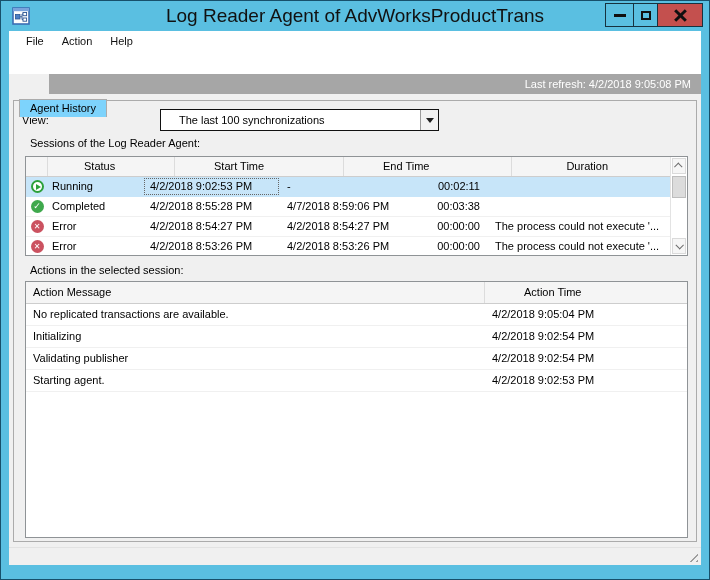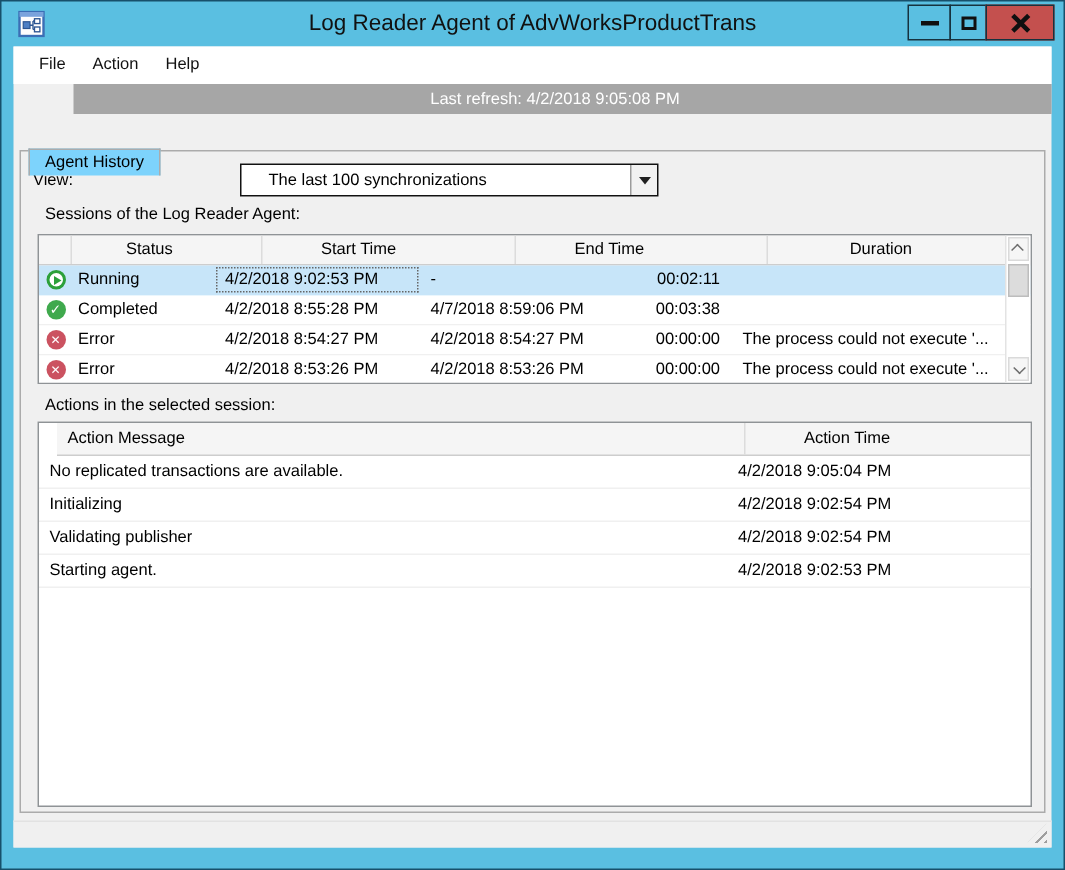--- a/index.html
+++ b/index.html
@@ -6,43 +6,43 @@
   html,body { background:#fff; }
   body { font-family:"Liberation Sans","DejaVu Sans",sans-serif; font-size:11px; color:#000; }
 
   .window { position:relative; width:710px; height:580px;
             background:#5ABFE1; border:1px solid #17506B; overflow:hidden; }
 
   
   .titlebar { position:absolute; top:0; left:0; right:0; height:30px; }
   .app-icon { position:absolute; left:11px; top:6px; width:18px; height:18px; }
   .title { position:absolute; left:0; right:0; top:0; height:30px; line-height:30px;
-           text-align:center; font-size:15px; color:#111; }
+           text-align:center; font-size:19px; color:#111; }
   .win-buttons { position:absolute; right:6px; top:2px; display:flex; height:24px; }
   .wbtn { border:1px solid #16323F; margin-left:-1px; display:flex;
           align-items:center; justify-content:center; cursor:default; }
   .wbtn.min { width:29px; background:transparent; }
   .wbtn.max { width:25px; background:transparent; }
   .wbtn.close { width:46px; background:#C4504E; }
   .g-min { width:12px; height:3px; background:#101010; }
   .g-max { width:10px; height:9px; border:2px solid #101010; background:transparent; }
   .g-close { position:relative; width:13px; height:13px; }
   .g-close::before,.g-close::after { content:""; position:absolute; left:-1px; top:5px;
       width:15px; height:3px; background:#101010; }
   .g-close::before { transform:rotate(45deg); }
   .g-close::after  { transform:rotate(-45deg); }
 
   
   .main { position:absolute; left:8px; right:8px; top:30px; bottom:14px; background:#F0F0F0; }
 
-  .menubar { height:25px; background:#FFFFFF; display:flex; align-items:center; padding-left:8px; }
+  .menubar { height:43px; background:#FFFFFF; display:flex; padding-left:8px; }
   .menu-item { padding:0 9px; height:21px; line-height:21px; color:#111; cursor:default; }
 
   .refreshbar { height:20px; background:#A6A6A6; color:#FFFFFF; line-height:20px;
-                text-align:center; padding-right:10px;margin-left:40px; }
+                text-align:right; padding-right:10px;margin-left:40px; }
 
   .statusbar { position:absolute; left:0; right:0; bottom:0; height:18px; background:#F0F0F0;
                border-top:1px solid #E2E2E2; }
   .grip { position:absolute; right:3px; bottom:3px; width:13px; height:13px;
           clip-path:polygon(100% 0,100% 100%,0 100%);
           background:repeating-linear-gradient(315deg,#9E9E9E 0 1.5px,transparent 1.5px 4.6px); }
 
   
   .tabzone { position:absolute; top:45px; left:0; right:0; bottom:18px; }
   .tab { position:absolute; left:10px; top:23px; height:18px; line-height:16px; padding:0 10px;
@@ -64,21 +64,21 @@
   .actions-label  { top:163px; }
 
   
   .lv { position:absolute; left:11px; width:663px; background:#FFF;
         border:1px solid #8F9396; overflow:hidden; }
   .lv-sessions { top:55px;  height:100px; }
   .lv-actions  { top:180px; height:257px; }
 
   .lv-head { display:flex; background:#F5F5F5; border-bottom:1px solid #CDCDCD;gap:32px; }
   .lv-sessions .lv-head { height:20px; margin-right:17px; }
-  .lv-actions  .lv-head { height:22px;margin-left:12px; }
+  .lv-actions  .lv-head { height:22px; }
   .hcell { line-height:19px; padding-left:7px; border-right:1px solid #DCDCDC;
            white-space:nowrap; overflow:hidden; }
   .lv-actions .hcell { line-height:21px; }
   .hcell:last-child { border-right:none; }
 
   .lv-row { display:flex; border-bottom:1px solid #F0F0F0; background:#FFF; }
   .lv-sessions .lv-row { height:20px; margin-right:0; }
   .lv-actions  .lv-row { height:22px; }
   .lv-row.sel { background:#C7E5F9; border-bottom-color:#C7E5F9; }
   .cell { line-height:19px; padding-left:7px; white-space:nowrap; overflow:hidden; }

